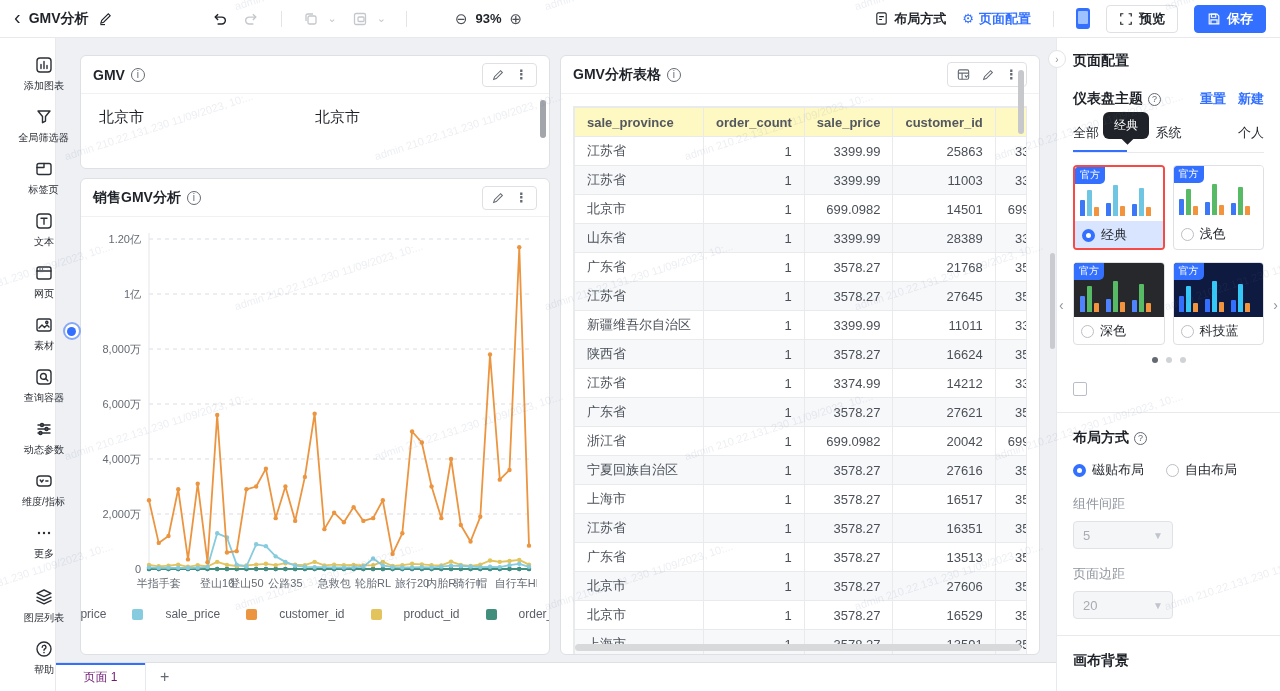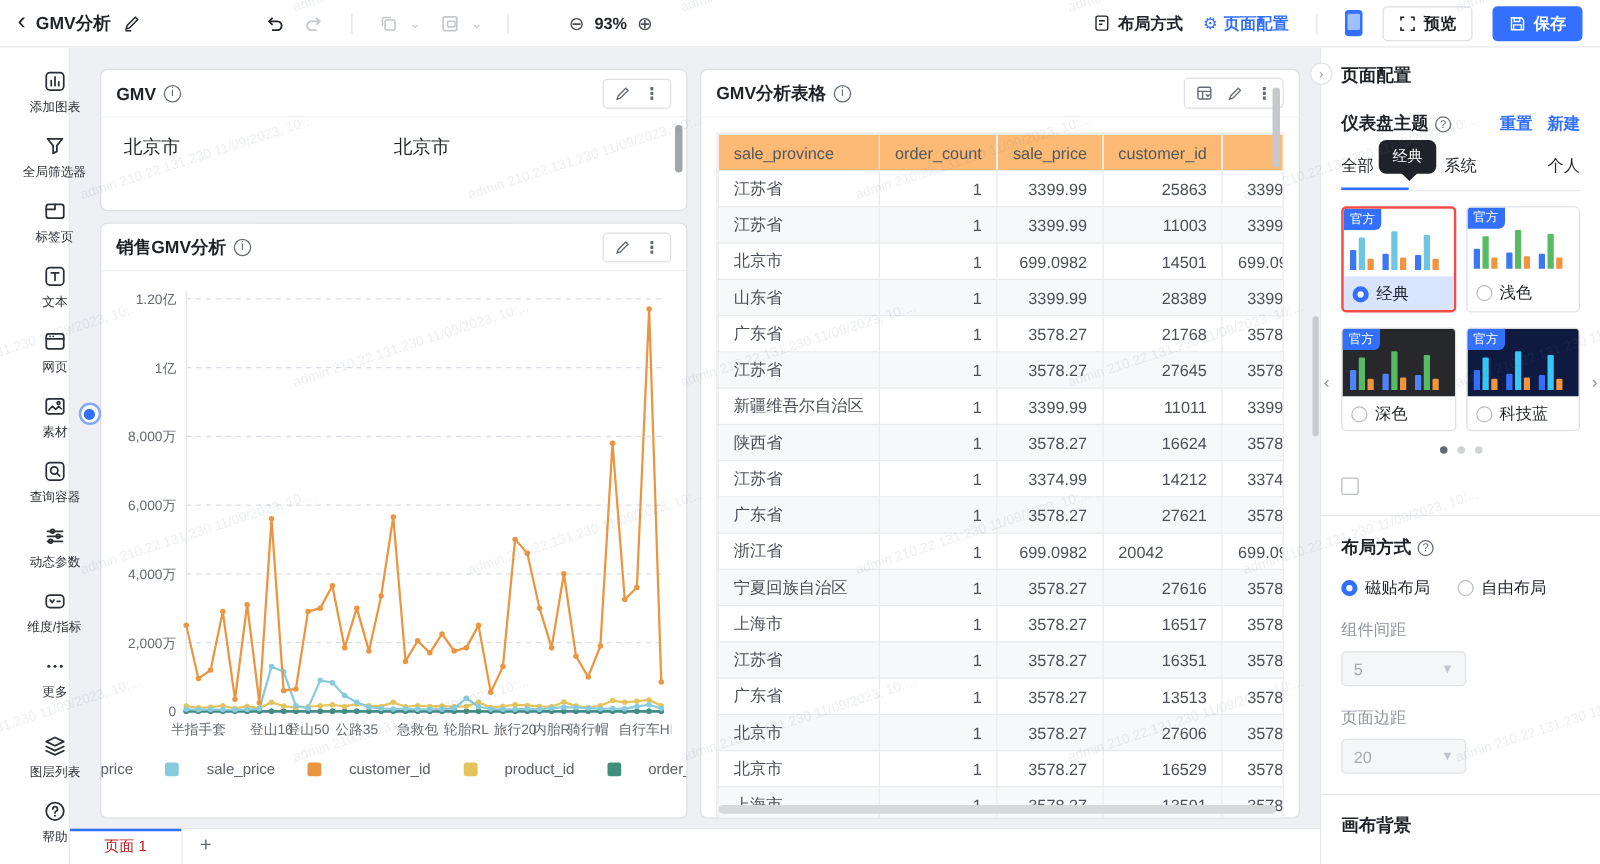--- a/index.html
+++ b/index.html
@@ -66,29 +66,29 @@
   .chart-body { padding:6px 10px 4px; }
   .legend { display:flex; justify-content:center; gap:26px; margin-top:2px; }
   .lg-item { display:flex; align-items:center; gap:22px; }
   .lg-sw { width:11px; height:11px; border-radius:2px; }
   .lg-lbl { font-size:12px; color:#5a5e66; }
 
   
   .table-clip { margin:12px; height:552px; overflow:hidden; border:1px solid #e9eaec; position:relative; }
   table.grid { border-collapse:collapse; table-layout:fixed; }
   table.grid th, table.grid td { border:1px solid #e9eaec; height:29px; padding:0 12px; font-size:13px; white-space:nowrap; overflow:hidden; }
-  table.grid th { background:#fdba74; color:#53575e; font-weight:400; }
+  table.grid th { background:#fef9c3; color:#53575e; font-weight:700; }
   table.grid td { color:#4b5058; }
   table.grid tr:nth-child(even) td { background:#f7f8fa; }
   .tbl-vscroll { position:absolute; right:15px; top:14px; width:6px; height:64px; background:#c6c8cc; border-radius:3px; }
   .tbl-hscroll { position:absolute; left:14px; right:18px; bottom:3px; height:7px; background:#d8d9db; border-radius:4px; }
 
   
   .bottombar { height:29px; background:#fff; border-top:1px solid #dee0e3; display:flex; align-items:center; }
-  .page-tab { width:90px; height:100%; display:flex; align-items:center; justify-content:center; font-size:12px; color:#b91c1c; border-right:1px solid #e8e9ec; position:relative; cursor:pointer; }
+  .page-tab { width:90px; height:100%; display:flex; align-items:center; justify-content:center; font-size:12px; color:#701a75; border-right:1px solid #e8e9ec; position:relative; cursor:pointer; }
   .page-tab::before { content:""; position:absolute; top:0; left:0; right:0; height:2px; background:#3370ff; }
   .add-page { font-size:16px; color:#646a73; margin-left:14px; cursor:pointer; }
 
   
   .panel { width:224px; border-left:1px solid #e8e9ec; background:#fff; padding:14px 16px 0; position:relative; font-size:13px; z-index:4; }
   .collapse-handle { position:absolute; left:-9px; top:12px; width:18px; height:18px; border-radius:50%; background:#fff; border:1px solid #e3e4e8; color:#8f959e; font-size:10px; display:flex; align-items:center; justify-content:center; cursor:pointer; }
   .panel-title { font-size:14px; font-weight:700; margin-bottom:20px; }
   .sec-row { display:flex; align-items:center; }
   .sec-label { font-size:14px; font-weight:700; }
   .q-ic { width:13px; height:13px; border:1px solid #646a73; border-radius:50%; font-size:9px; line-height:11px; text-align:center; color:#646a73; margin-left:5px; }
@@ -709,21 +709,21 @@
                   <td style="text-align:left">广东省</td>
                   <td style="text-align:right">1</td>
                   <td style="text-align:right">3578.27</td>
                   <td style="text-align:right">27621</td>
                   <td style="text-align:right">3578.27001953125</td>
                 </tr>
                 <tr>
                   <td style="text-align:left">浙江省</td>
                   <td style="text-align:right">1</td>
                   <td style="text-align:right">699.0982</td>
-                  <td style="">20042</td>
+                  <td style="text-align:right">20042</td>
                   <td style="text-align:right">699.0982055664062</td>
                 </tr>
                 <tr>
                   <td style="text-align:left">宁夏回族自治区</td>
                   <td style="text-align:right">1</td>
                   <td style="text-align:right">3578.27</td>
                   <td style="text-align:right">27616</td>
                   <td style="text-align:right">3578.27001953125</td>
                 </tr>
                 <tr>

